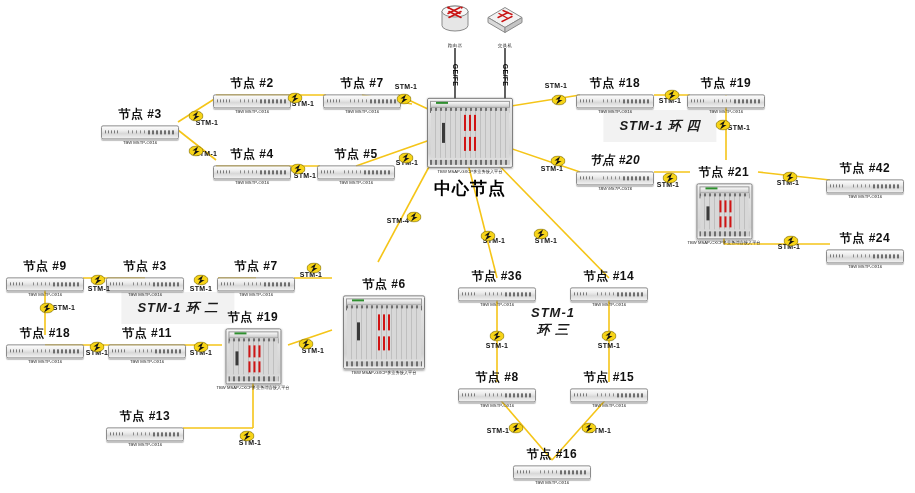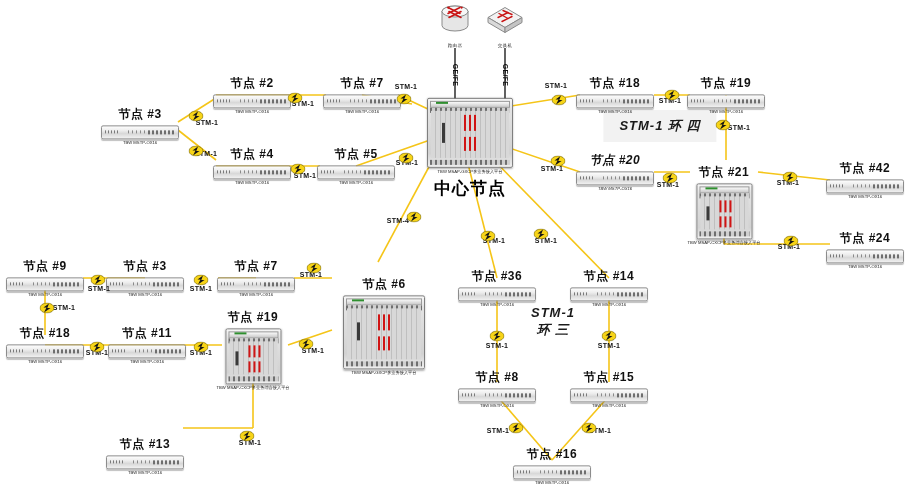--- a/index.html
+++ b/index.html
@@ -153,20 +153,21 @@
       <div class="redcol" style="left:36px;top:38px;height:14px;"></div>
       <div class="redcol" style="left:41px;top:38px;height:14px;"></div>
       <div class="redcol" style="left:46px;top:38px;height:14px;"></div>
       <div class="blkcol" style="left:14px;top:24px;height:20px;"></div>
       <div class="slotrow" style="bottom:2px;"></div>
     </div>
     <div class="node-sub">TBW MSAP-GXCP多业务接入平台</div>
   </div>
   <div class="center-label" style="left:470px;top:188px;">中心节点</div>
 
+  <div class="ringlabel" style="left:178px;top:308px;">STM-1 环 二</div>
   <div class="ringlabel nobg" style="left:553px;top:312px;padding:0;">STM-1</div>
   <div class="ringlabel nobg" style="left:553px;top:330px;padding:0;">环 三</div>
   <div class="ringlabel" style="left:660px;top:126px;">STM-1 环 四</div>
 
   <div id="nodes-layer">
       <div class="node" style="left: 362px; top: 95px;">
         <div class="node-title">节点 #7</div>
         <div class="dev1u">
           <span class="mid"></span>
         </div>
@@ -264,21 +265,21 @@
           <div class="redcol" style="left:22px;top:32px;height:11px;"></div>
           <div class="redcol" style="left:27px;top:16px;height:12px;"></div>
           <div class="redcol" style="left:27px;top:32px;height:11px;"></div>
           <div class="redcol" style="left:32px;top:16px;height:12px;"></div>
           <div class="redcol" style="left:32px;top:32px;height:11px;"></div>
           <div class="blkcol" style="left:9px;top:22px;height:14px;"></div>
           <div class="slotrow" style="bottom:2px;"></div>
         </div>
         <div class="node-sub">TBW MSAP-CXCP多业务综合接入平台</div>
       </div>
-      <div class="node" style="left: 145px; top: 428px; margin-top: 28px;">
+      <div class="node" style="left: 145px; top: 428px;">
         <div class="node-title">节点 #13</div>
         <div class="dev1u">
           <span class="mid"></span>
         </div>
         <div class="node-sub">TBW MSTP-OX16</div>
       </div>
       <div class="node" style="left: 609px; top: 288px;">
         <div class="node-title">节点 #14</div>
         <div class="dev1u">
           <span class="mid"></span>

